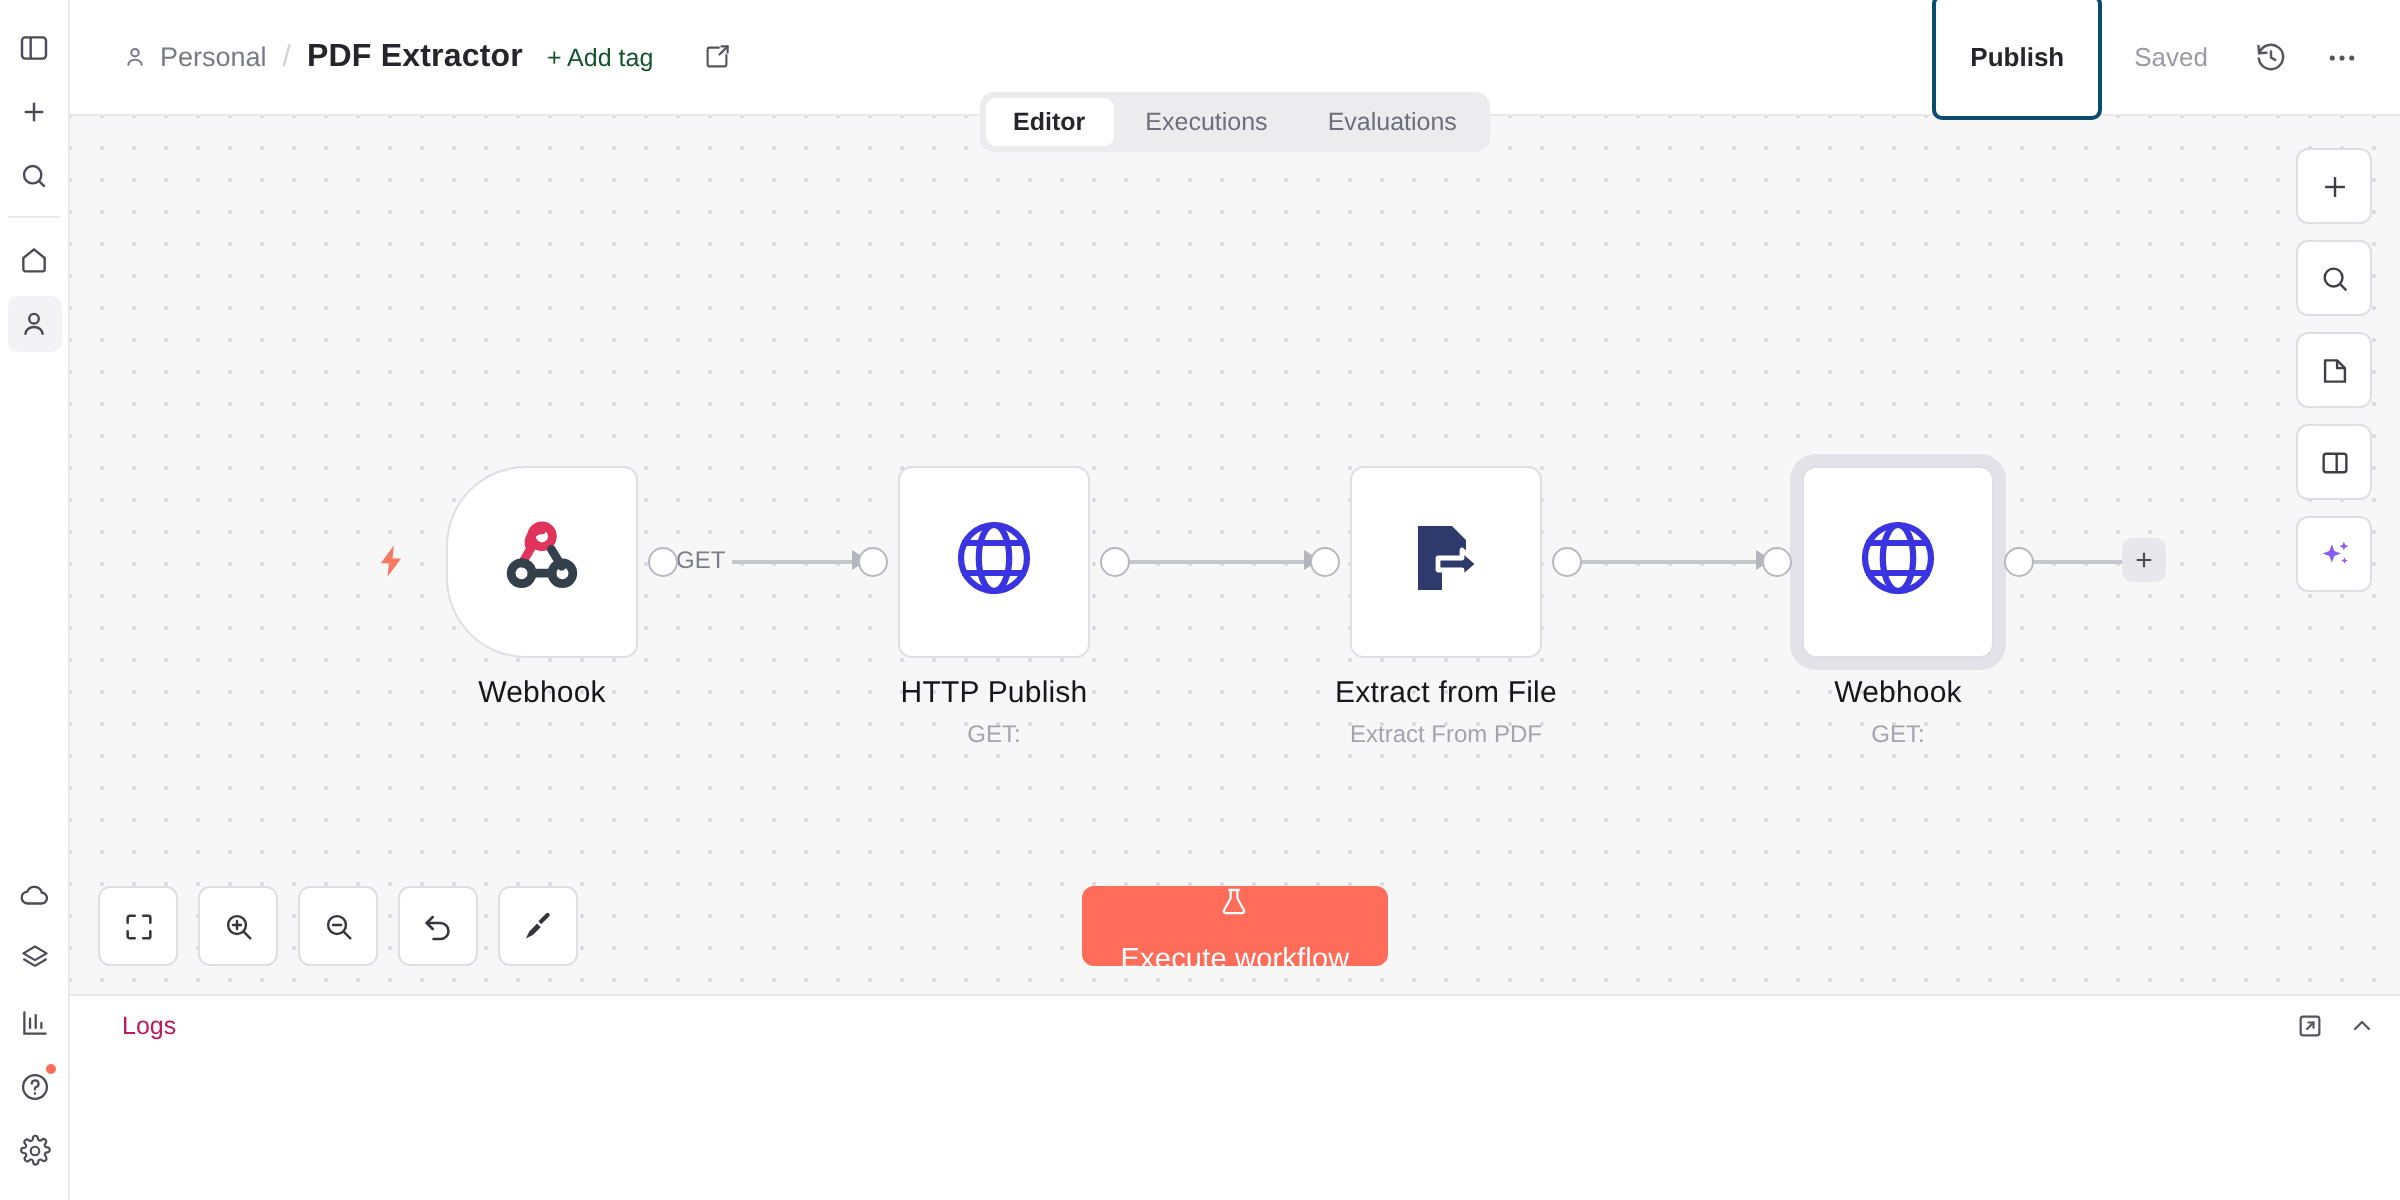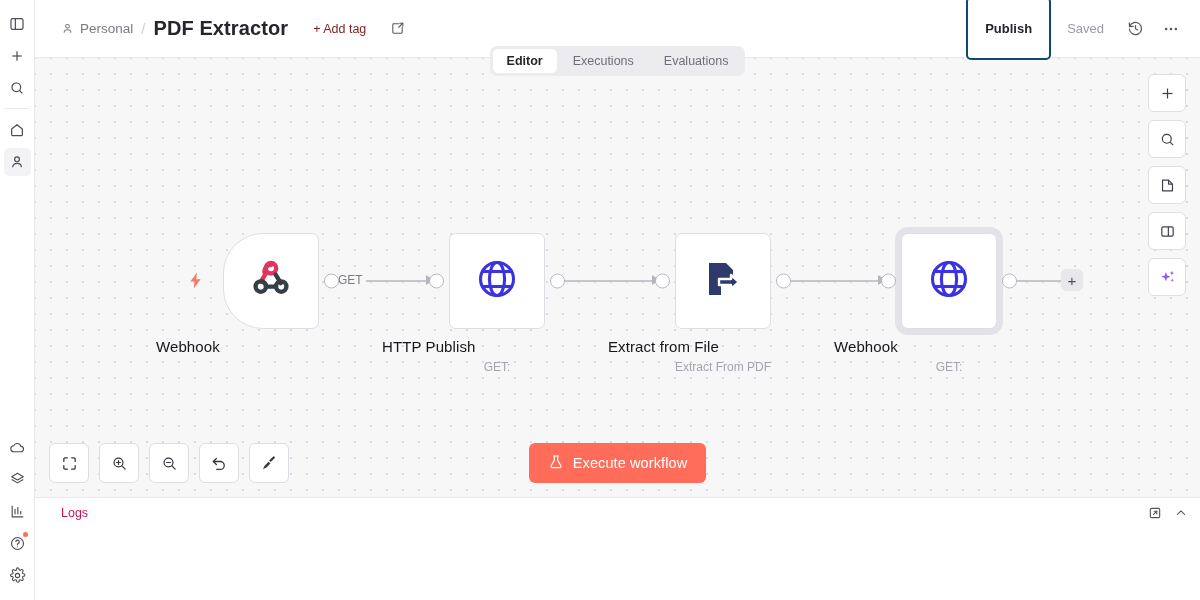--- a/index.html
+++ b/index.html
@@ -39,22 +39,22 @@
   
   .header {
     height: 58px; flex: 0 0 58px; background: #ffffff;
     border-bottom: 1px solid #e9e9ed;
     display: flex; align-items: center; padding: 0 14px 0 26px;
     position: relative; z-index: 20;
   }
   .bc { display: flex; align-items: center; gap: 7px; }
   .bc-person { display: flex; align-items: center; gap: 6px; color: #7a7a86; font-size: 13.5px; }
   .bc-sep { color: #d2d2d8; font-size: 15px; padding: 0 1px; }
-  .bc-title { color: #25252b; font-size: 20px; font-weight: 600; letter-spacing: .1px; }
-  .add-tag { color: #7f1d1d; font-size: 12.5px; margin-left: 25px; cursor: pointer; }
+  .bc-title { color: #25252b; font-size: 16px; font-weight: 600; letter-spacing: .1px; }
+  .add-tag { color: #14532d; font-size: 12.5px; margin-left: 12px; cursor: pointer; }
   .share-btn { margin-left: 24px; display: flex; align-items: center; color: #55555f; cursor: pointer; }
   .hdr-right { margin-left: auto; display: flex; align-items: center; gap: 6px; }
   .publish-btn {
     border: 2px solid #0c4a6e; background: #fff; color: #25252b;
     font-size: 13px; font-weight: 600; padding: 22px 17px; border-radius: 5px;
     cursor: pointer; font-family: inherit;
   }
   .saved-txt { color: #9a9aa4; font-size: 13px; padding: 0 10px; }
   .hdr-icon-btn {
     width: 30px; height: 30px; display: flex; align-items: center; justify-content: center;
@@ -90,21 +90,21 @@
   .node {
     position: absolute; width: 96px; height: 96px;
     background: #ffffff; border: 1px solid #dedee4; border-radius: 7px;
     display: flex; align-items: center; justify-content: center; cursor: pointer;
   }
   .node.trigger { border-radius: 40px 7px 7px 40px; }
   .node.selected {
     box-shadow: 0 0 0 6px #e2e2e8;
   }
   .node-label {
-    position: absolute; width: 230px; text-align: left; left: 50%;
+    position: absolute; width: 230px; text-align: center; left: 50%;
     transform: translateX(-50%); top: 104px;
     font-size: 15px; color: #16161b; font-weight: 400; letter-spacing: .1px;
     white-space: nowrap; pointer-events: none;
   }
   .node-sub {
     position: absolute; width: 230px; text-align: center; left: 50%;
     transform: translateX(-50%); top: 126px;
     font-size: 12px; color: #a4a4ae; white-space: nowrap; pointer-events: none;
   }
   .bolt { position: absolute; color: #f87a62; }
@@ -157,21 +157,21 @@
 
   
   .exec-wrap {
     position: absolute; left: 0; right: 0; bottom: 14px;
     display: flex; justify-content: center; z-index: 12; pointer-events: none;
   }
   .exec-btn {
     pointer-events: auto; background: #ff6d5a; color: #ffffff; border: none;
     border-radius: 6px; height: 40px; padding: 0 19px; font-size: 14.5px;
     display: flex; align-items: center; gap: 9px; cursor: pointer;
-    font-family: inherit; letter-spacing: .1px;
+    font-family: inherit; letter-spacing: .1px; flex-direction: column;
   }
 
   
   .logs {
     height: 30px; flex: 0 0 30px; background: #ffffff;
     display: flex; align-items: center; padding: 0 12px 0 26px;
   }
   .logs-label { font-size: 12.5px; color: #be185d; cursor: pointer; }
   .logs-right { margin-left: auto; display: flex; align-items: center; gap: 12px; color: #55555f; }
   .logs-ic { display: flex; align-items: center; cursor: pointer; }

